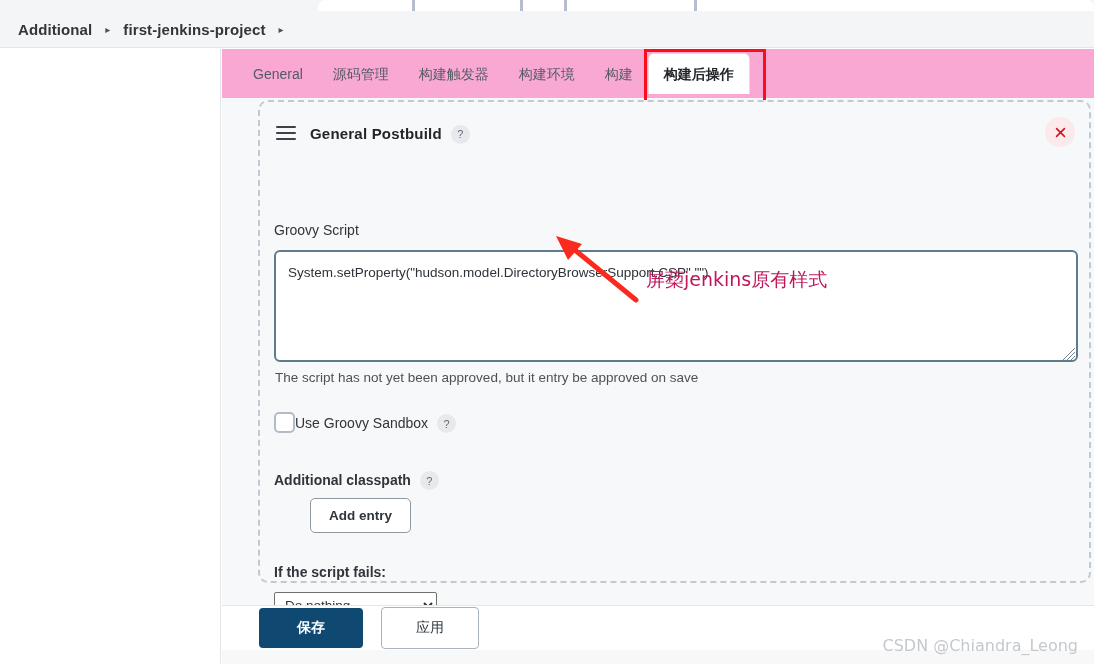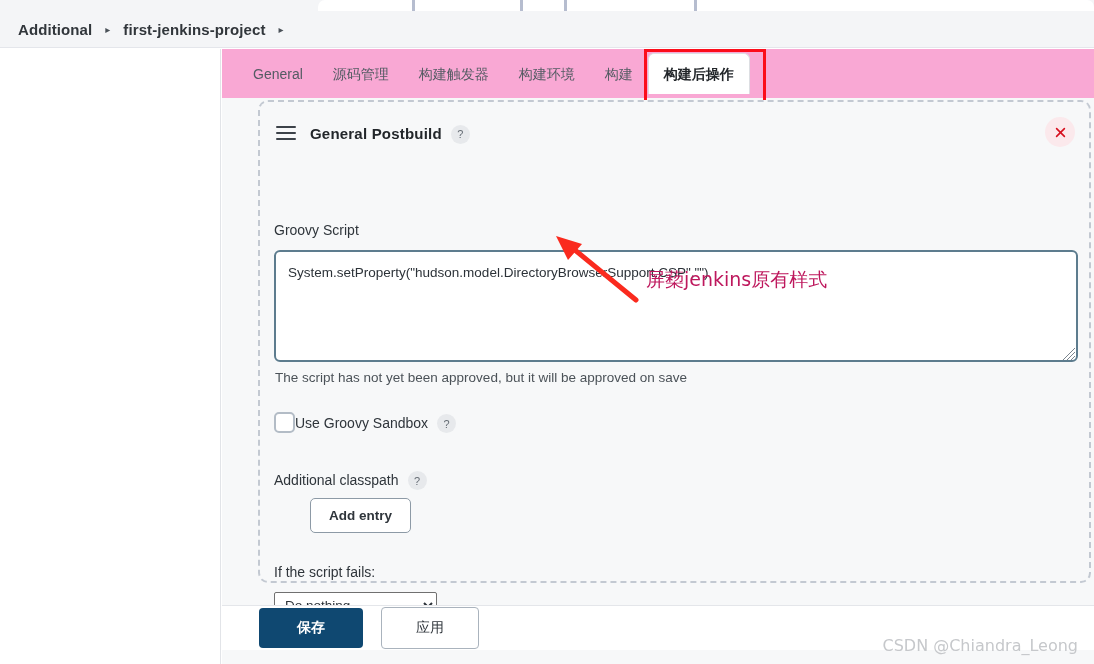--- a/index.html
+++ b/index.html
@@ -116,21 +116,21 @@
     display: flex; align-items: center; justify-content: center;
     cursor: pointer;
   }
   .close-btn svg { display: block; }
 
   
   .field-label {
     font-size: 14px; color: #2f353b;
     position: absolute;
   }
-  .field-label.bold { font-weight: normal; }
+  .field-label.bold { font-weight: bold; }
 
   .script-area {
     position: absolute; left: 14px; top: 148px;
     width: 804px; height: 112px;
     border: 2px solid #5d7c8e; border-radius: 6px;
     background: #ffffff;
     font-family: "Liberation Sans", "DejaVu Sans", sans-serif;
     font-size: 13.5px; color: #2c3238;
     padding: 11px 12px; resize: none; outline: none;
     overflow: hidden; line-height: 1.5;
@@ -264,21 +264,21 @@
         </span>
       </div>
 
       <div class="field-label" style="left:14px; top:120px;">Groovy Script</div>
 
       <textarea class="script-area" spellcheck="false" placeholder="" style="">System.setProperty("hudson.model.DirectoryBrowserSupport.CSP","")</textarea>
       <svg class="resize-grip" viewBox="0 0 14 14">
         <path d="M13 5 L5 13 M13 9 L9 13 M13 1 L1 13" stroke="#4f5d69" stroke-width="1" opacity=".75"></path>
       </svg>
 
-      <div class="approval-note">The script has not yet been approved, but it will be approved on save</div>
+      <div class="approval-note">The script has not yet been approved, but it entry be approved on save</div>
 
       <div class="cb-row">
         <span class="checkbox"></span>
         <span class="cb-label">Use Groovy Sandbox</span>
         <span class="help-btn">?</span>
       </div>
 
       <div class="classpath-row">
         <span class="field-label bold" style="position:static;">Additional classpath</span>
         <span class="help-btn">?</span>

